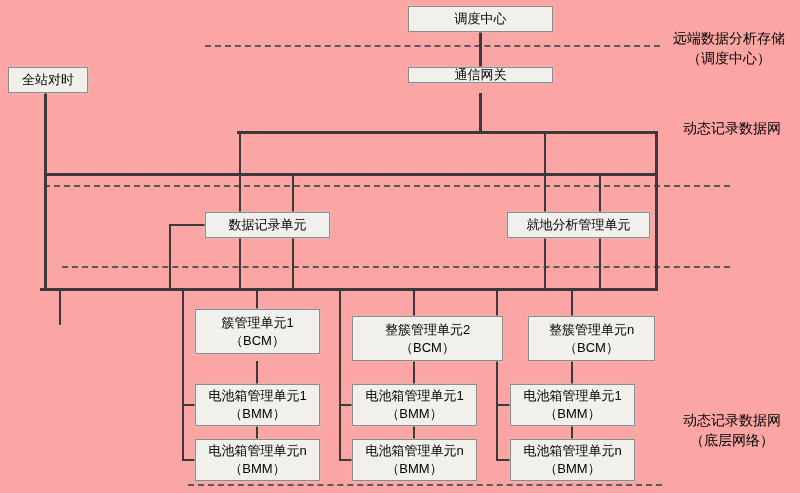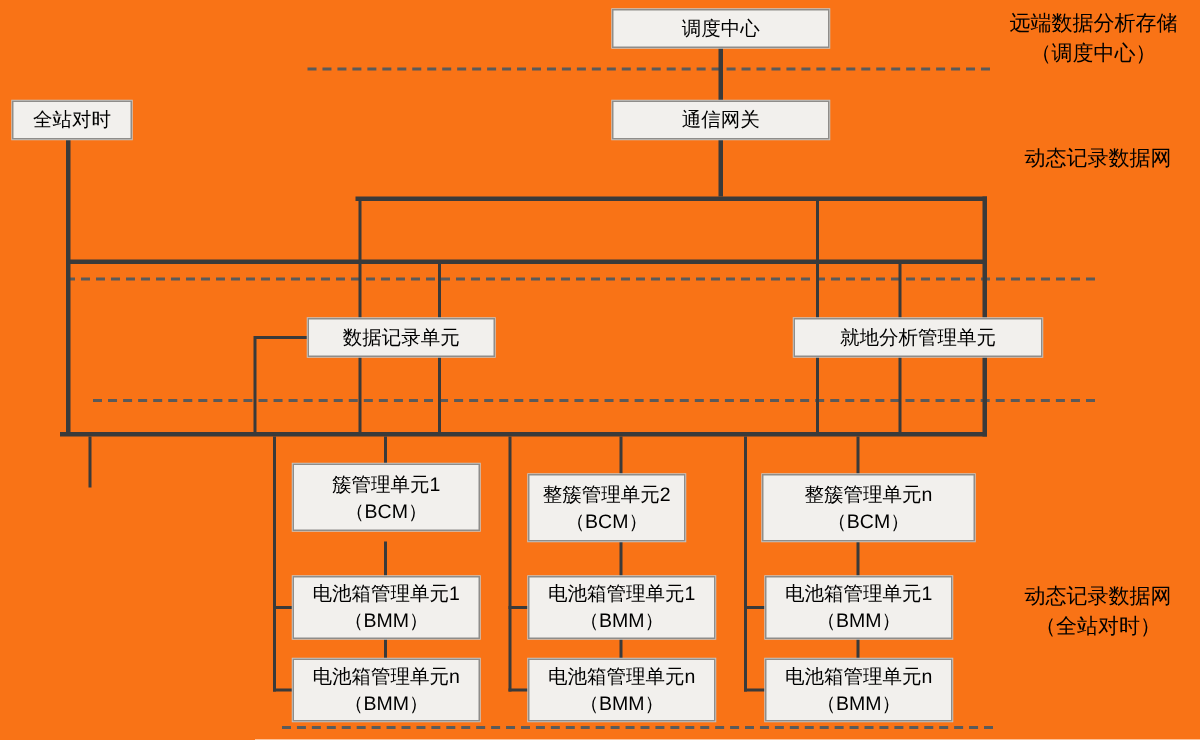--- a/index.html
+++ b/index.html
@@ -1,33 +1,33 @@
 <!DOCTYPE html>
 <html><head>
 <meta charset="utf-8">
 <style>
   html,body{margin:0;padding:0;background:#ffffff;}
   .stage{
-    position:relative;width:800px;height:493px;background:#f97316;overflow:hidden;
+    position:relative;width:800px;height:493px;background:#fca5a5;overflow:hidden;
     font-family:"Liberation Sans","DejaVu Sans",sans-serif;color:#000;
   }
   .box{
     position:absolute;box-sizing:border-box;
     background:#f2f0ed;border:1px solid #8f8d8a;
     display:flex;flex-direction:column;align-items:center;justify-content:center;
     font-size:13px;line-height:18px;color:#000;text-align:center;
     box-shadow:0 0 0 0.5px #c9c7c4;
   }
   .hline{position:absolute;height:3px;background:#3a3a3a;}
   .vline{position:absolute;width:2px;background:#3a3a3a;}
   .vline.thick{width:3px;}
   .stub{position:absolute;height:2px;background:#3a3a3a;}
   .dash{position:absolute;height:0;border-top:2px dashed #5a5a5a;}
   .side-label{
-    position:absolute;text-align:center;font-size:14px;line-height:20px;color:#000;
+    position:absolute;text-align:center;font-size:14px;line-height:20px;color:#000;margin-top:23px;
   }
 </style>
 </head>
 <body>
 
 <div class="stage">
 
   <div class="dash" style="left:205px;top:45px;width:455px"></div>
   <div class="dash" style="left:44px;top:185px;width:686px"></div>
   <div class="dash" style="left:62px;top:266px;width:668px"></div>
@@ -74,64 +74,64 @@
   <div class="vline" style="left:571px;top:361px;height:23px"></div>
   <div class="vline" style="left:571px;top:426px;height:13px"></div>
   <div class="vline" style="left:496px;top:291px;height:170px"></div>
   <div class="stub" style="left:496px;top:404px;width:14px"></div>
   <div class="stub" style="left:496px;top:459px;width:14px"></div>
 
   <div class="box" style="left:408px;top:6px;width:145px;height:26px">
     <span>调度中心</span>
   </div>
 
-  <div class="box" style="left:408px;top:67px;width:145px;height:26px">
+  <div class="box" style="left:408px;top:67px;width:145px;height:16px">
     <span>通信网关</span>
   </div>
 
   <div class="box" style="left:205px;top:212px;width:125px;height:26px">
     <span>数据记录单元</span>
   </div>
 
   <div class="box" style="left:8px;top:67px;width:80px;height:26px">
     <span>全站对时</span>
   </div>
 
-  <div class="box" style="left:529px;top:212px;width:166px;height:26px">
+  <div class="box" style="left:507px;top:212px;width:143px;height:26px">
     <span>就地分析管理单元</span>
   </div>
 
 
   <div class="box" style="left:195px;top:309px;width:125px;height:45px">
     <div>簇管理单元1</div>
     <div>（BCM）</div>
   </div>
   <div class="box" style="left:195px;top:384px;width:125px;height:42px">
     <div>电池箱管理单元1</div>
     <div>（BMM）</div>
   </div>
   <div class="box" style="left:195px;top:439px;width:125px;height:42px">
     <div>电池箱管理单元n</div>
     <div>（BMM）</div>
   </div>
 
-  <div class="box" style="left:352px;top:316px;width:105px;height:45px">
+  <div class="box" style="left:352px;top:316px;width:151px;height:45px">
     <div>整簇管理单元2</div>
     <div>（BCM）</div>
   </div>
   <div class="box" style="left:352px;top:384px;width:125px;height:42px">
     <div>电池箱管理单元1</div>
     <div>（BMM）</div>
   </div>
   <div class="box" style="left:352px;top:439px;width:125px;height:42px">
     <div>电池箱管理单元n</div>
     <div>（BMM）</div>
   </div>
 
-  <div class="box" style="left:508px;top:316px;width:142px;height:45px">
+  <div class="box" style="left:528px;top:316px;width:127px;height:45px">
     <div>整簇管理单元n</div>
     <div>（BCM）</div>
   </div>
   <div class="box" style="left:510px;top:384px;width:125px;height:42px">
     <div>电池箱管理单元1</div>
     <div>（BMM）</div>
   </div>
   <div class="box" style="left:510px;top:439px;width:125px;height:42px">
     <div>电池箱管理单元n</div>
     <div>（BMM）</div>
@@ -141,16 +141,16 @@
     <div>远端数据分析存储</div>
     <div>（调度中心）</div>
   </div>
   <div class="side-label" style="left:666px;top:95px;width:132px">
     <div>动态记录数据网</div>
   </div>
   <div class="side-label" style="left:660px;top:206px;width:138px">
   </div>
   <div class="side-label" style="left:666px;top:387px;width:132px">
     <div>动态记录数据网</div>
-    <div>（全站对时）</div>
+    <div>（底层网络）</div>
   </div>
 
 </div>
 
 </body></html>

